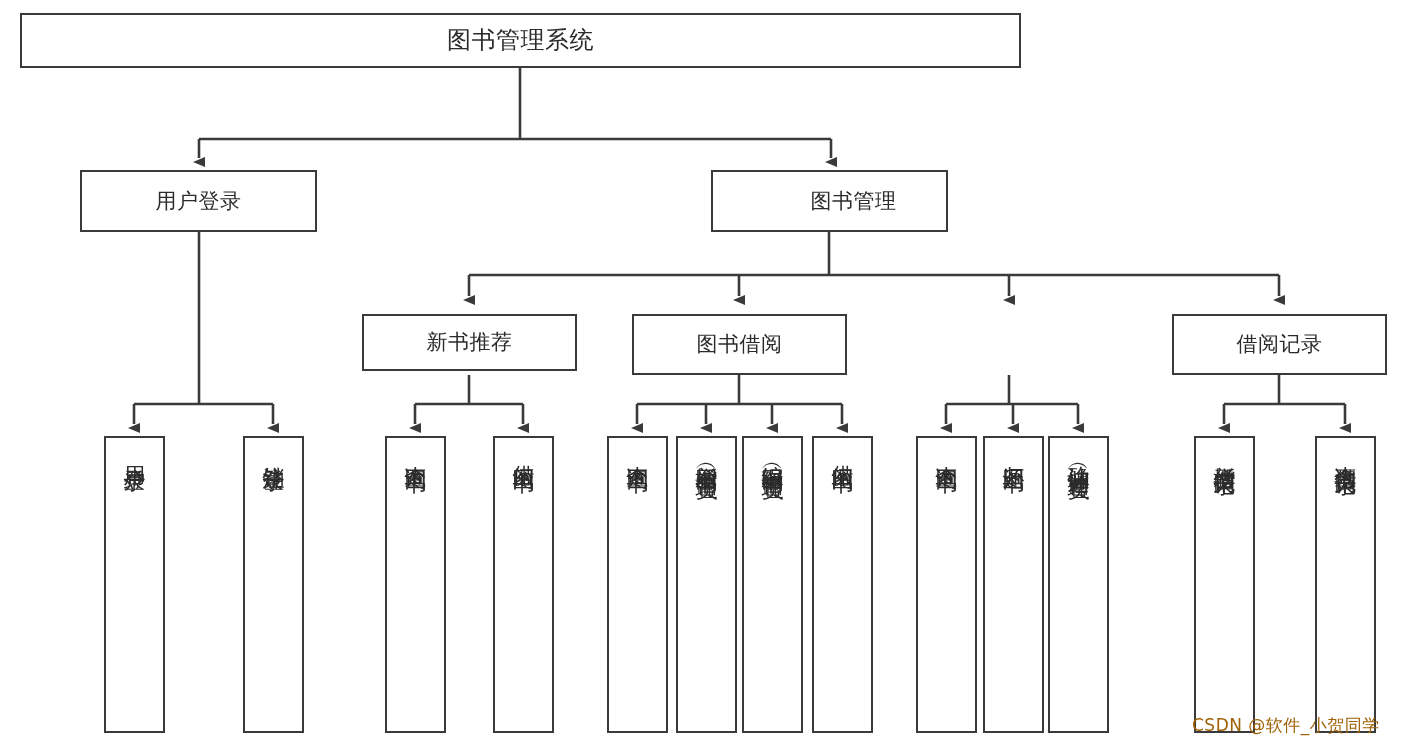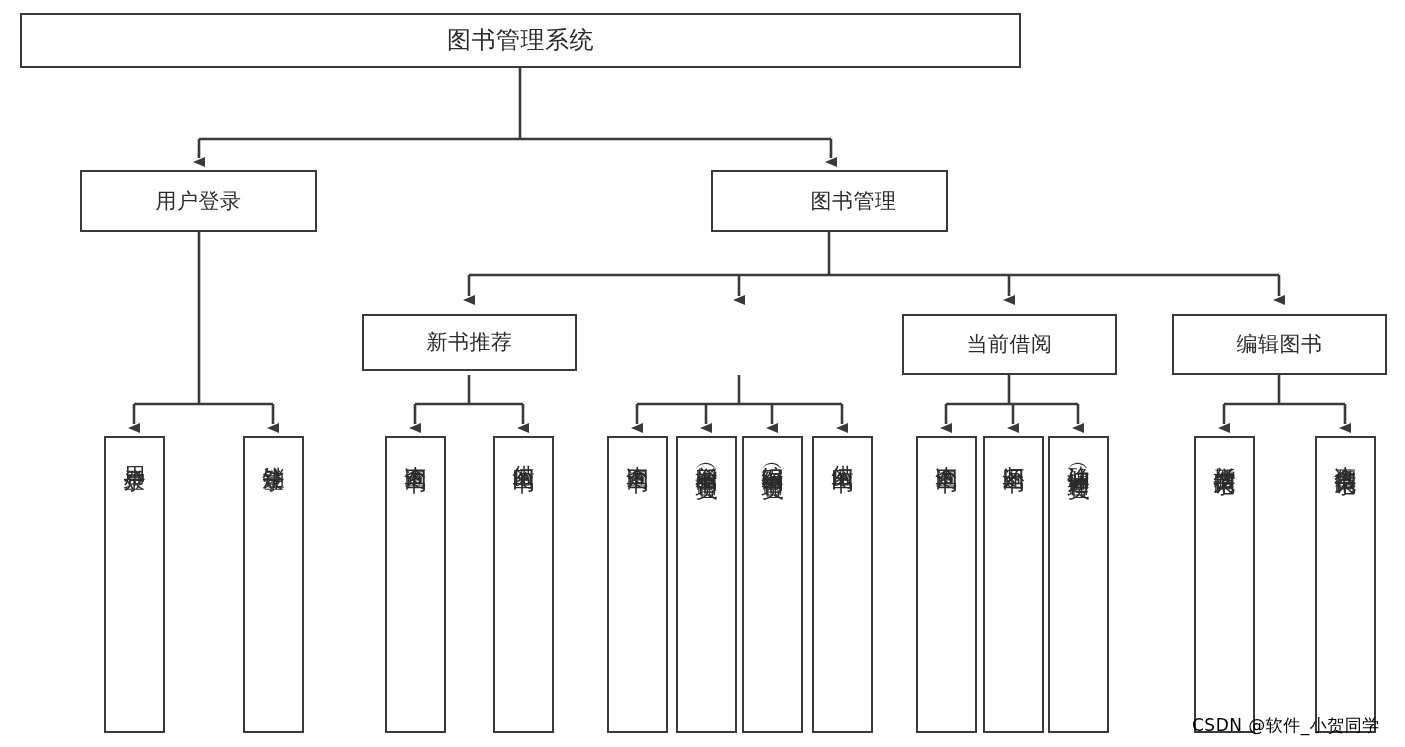--- a/index.html
+++ b/index.html
@@ -53,21 +53,21 @@
   .node.vert .lbl {
     writing-mode: vertical-rl;
     text-orientation: upright;
     font-size: 22px;
     line-height: 1.0;
     letter-spacing: 2px;
     white-space: nowrap;
   }
   .watermark {
     position: absolute;
-    color: #000000;
+    color: #a16207;
     font-size: 17px;
     white-space: nowrap;
     letter-spacing: 0.5px;
   }
 </style>
 </head>
 <body>
 
 <div id="canvas">
 
@@ -128,25 +128,25 @@
   <div class="node horiz" style="left:80px; top:170px; width:237px; height:62px;">
     <span class="lbl">用户登录</span>
   </div>
   <div class="node horiz" style="left:711px; top:170px; width:237px; height:62px;padding-left:48px;">
     <span class="lbl">图书管理</span>
   </div>
 
   <div class="node horiz" style="left:362px; top:314px; width:215px; height:57px;align-items:center;">
     <span class="lbl">新书推荐</span>
   </div>
-  <div class="node horiz" style="left:902px; top:314px; width:215px; height:61px;">
-    <span class="lbl">当前借阅</span>
+  <div class="node horiz" style="left:632px; top:314px; width:215px; height:61px;">
+    <span class="lbl">图书借阅</span>
   </div>
   <div class="node horiz" style="left:1172px; top:314px; width:215px; height:61px;">
-    <span class="lbl">编辑图书</span>
+    <span class="lbl">借阅记录</span>
   </div>
 
   <div class="node vert" style="left:104px; top:436px; width:61px; height:297px;">
     <span class="lbl">用户登录</span>
   </div>
   <div class="node vert" style="left:243px; top:436px; width:61px; height:297px;">
     <span class="lbl">注销登录</span>
   </div>
 
   <div class="node vert" style="left:385px; top:436px; width:61px; height:297px;">

